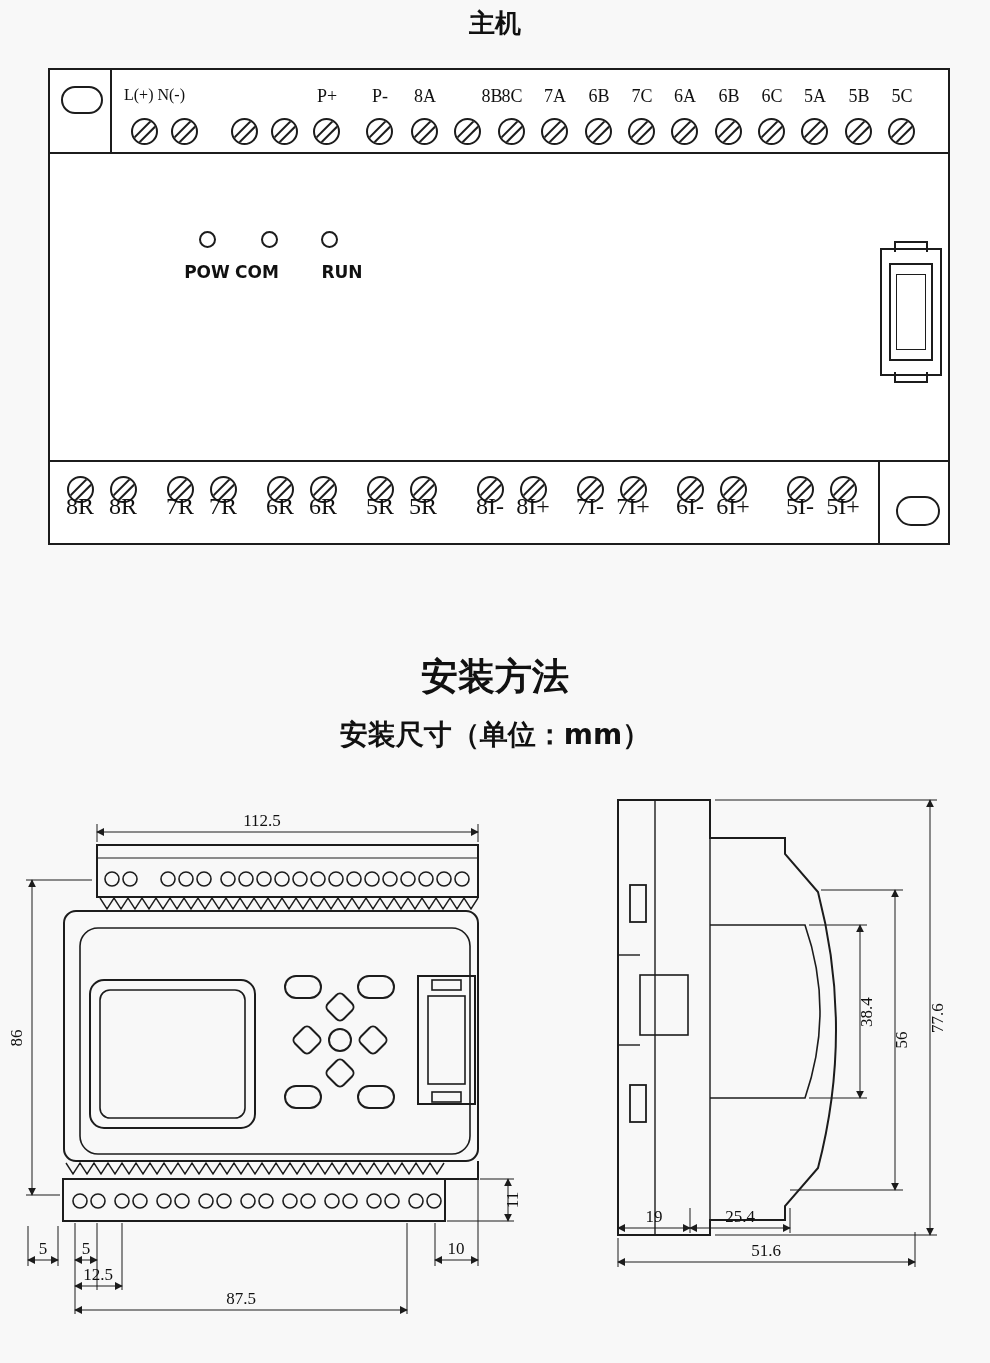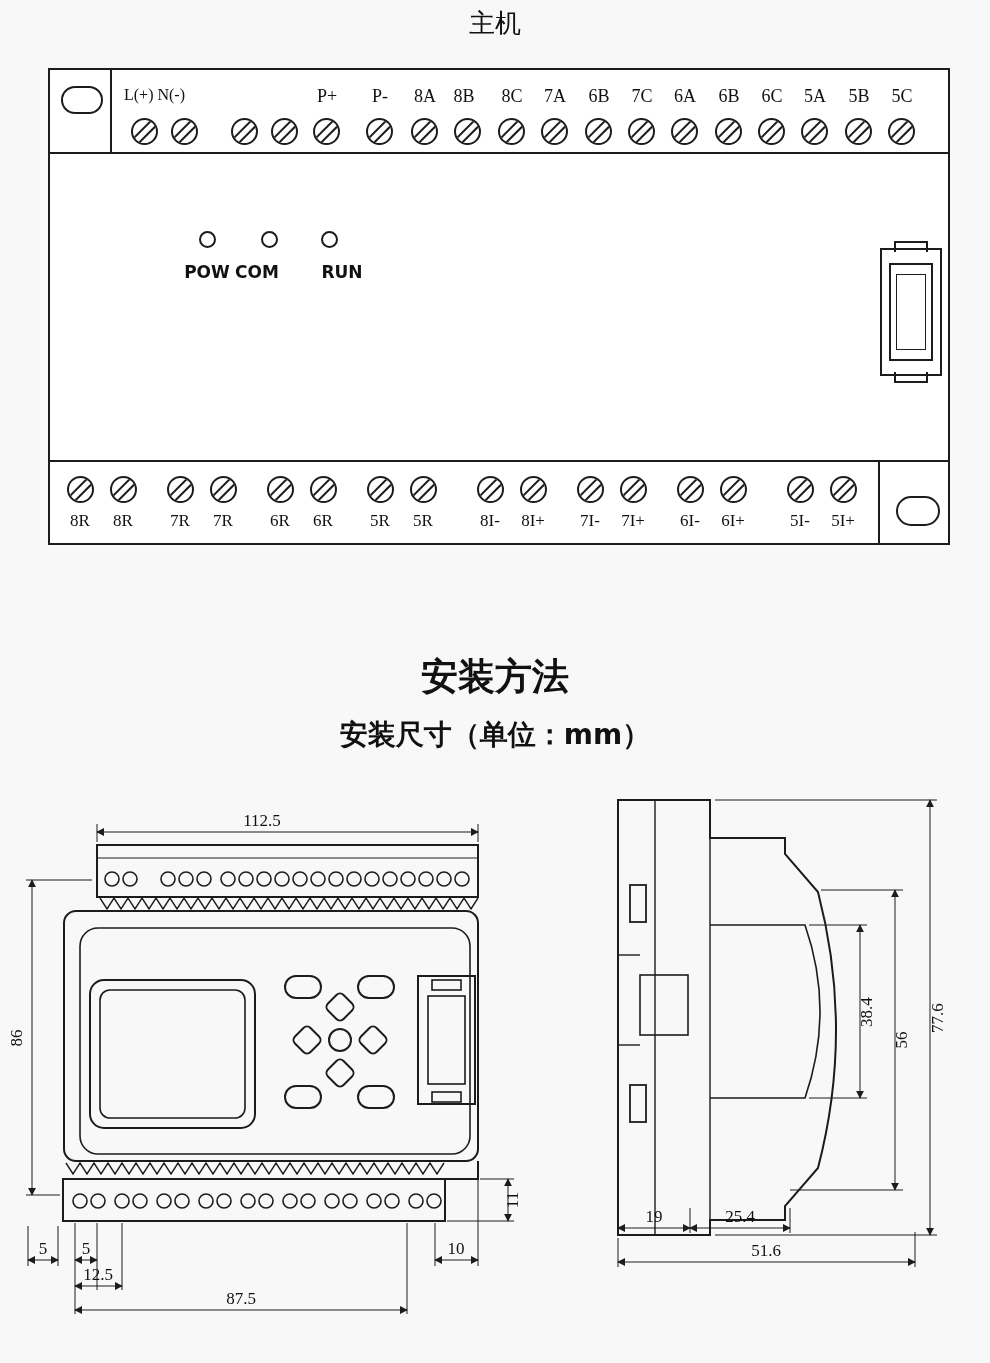--- a/index.html
+++ b/index.html
@@ -1,28 +1,28 @@
 <!DOCTYPE html>
 <html><head>
 <meta charset="utf-8">
 <style>
   *{margin:0;padding:0;box-sizing:border-box}
   body{background:#f4f4f5;font-family:"Liberation Serif",serif;color:#111}
   .page{position:relative;width:990px;height:1363px;background:#f8f8f8;overflow:hidden;margin:0 auto}
-  .cn-serif{position:absolute;left:0;right:0;text-align:center;font-family:"DejaVu Serif","Liberation Serif",serif;font-weight:400;font-size:26px}
+  .cn-serif{position:absolute;left:0;right:0;text-align:center;font-family:"DejaVu Serif","Liberation Serif",serif;font-weight:700;font-size:26px}
   .sec-title{position:absolute;left:0;right:0;text-align:center;font-family:"DejaVu Sans","Liberation Sans",sans-serif;font-weight:700}
   
   .device{position:absolute;left:48px;top:68px;width:902px;height:477px;border:2.5px solid #1c1c1c;background:#fff}
   .top-strip{position:absolute;left:0;top:0;width:100%;height:84px;border-bottom:2px solid #1c1c1c}
   .corner-left{position:absolute;left:0;top:0;width:62px;height:84px;border-right:2px solid #1c1c1c}
   .corner-right{position:absolute;left:828px;top:390px;width:69px;height:83px;border-left:2px solid #1c1c1c}
   .oval{position:absolute;border:2px solid #1c1c1c;border-radius:15px;background:#fff}
   .power-label{position:absolute;left:74px;top:16px;font-size:16px;white-space:nowrap}
   .tlabel{position:absolute;top:16px;transform:translateX(-50%);font-size:18px;white-space:nowrap}
-  .blabel{position:absolute;top:441px;transform:translateX(-50%);font-size:17px;white-space:nowrap}
+  .blabel{position:absolute;top:423px;transform:translateX(-50%);font-size:24px;white-space:nowrap}
   .screw{position:absolute;width:27px;height:27px;border:2px solid #1c1c1c;border-radius:50%;overflow:hidden;background:#fff}
   .screw::before,.screw::after{content:"";position:absolute;left:-5px;right:-5px;top:50%;border-top:2px solid #1c1c1c}
   .screw::before{transform:rotate(-45deg) translateY(-4px)}
   .screw::after{transform:rotate(-45deg) translateY(3px)}
   .led{position:absolute;width:17px;height:17px;border:2px solid #1c1c1c;border-radius:50%;background:#fff}
   .led-label{position:absolute;top:192px;transform:translateX(-50%);font-family:"DejaVu Sans","Liberation Sans",sans-serif;font-weight:700;font-size:17px}
   .connector{position:absolute;left:830px;top:178px;width:62px;height:128px;border:2px solid #1c1c1c;background:#fff}
   .connector::before{content:"";position:absolute;left:12px;right:12px;top:-9px;height:9px;border:2px solid #1c1c1c;border-bottom:none}
   .connector::after{content:"";position:absolute;left:12px;right:12px;bottom:-9px;height:9px;border:2px solid #1c1c1c;border-top:none}
   .connector .inner{position:absolute;left:7px;top:13px;width:44px;height:98px;border:2px solid #1c1c1c}
@@ -43,21 +43,21 @@
     <div class="top-strip"></div>
     <div class="corner-left">
       <div class="oval" style="left:11px;top:16px;width:42px;height:28px"></div>
     </div>
 
     <span class="power-label">L(+) N(-)</span>
 
     <span class="tlabel" style="left:277px">P+</span>
     <span class="tlabel" style="left:330px">P-</span>
     <span class="tlabel" style="left:375px">8A</span>
-    <span class="tlabel" style="left:414px">8B</span>
+    <span class="tlabel" style="left:442px">8B</span>
     <span class="tlabel" style="left:462px">8C</span>
     <span class="tlabel" style="left:505px">7A</span>
     <span class="tlabel" style="left:549px">6B</span>
     <span class="tlabel" style="left:592px">7C</span>
     <span class="tlabel" style="left:635px">6A</span>
     <span class="tlabel" style="left:679px">6B</span>
     <span class="tlabel" style="left:722px">6C</span>
     <span class="tlabel" style="left:765px">5A</span>
     <span class="tlabel" style="left:809px">5B</span>
     <span class="tlabel" style="left:852px">5C</span>

